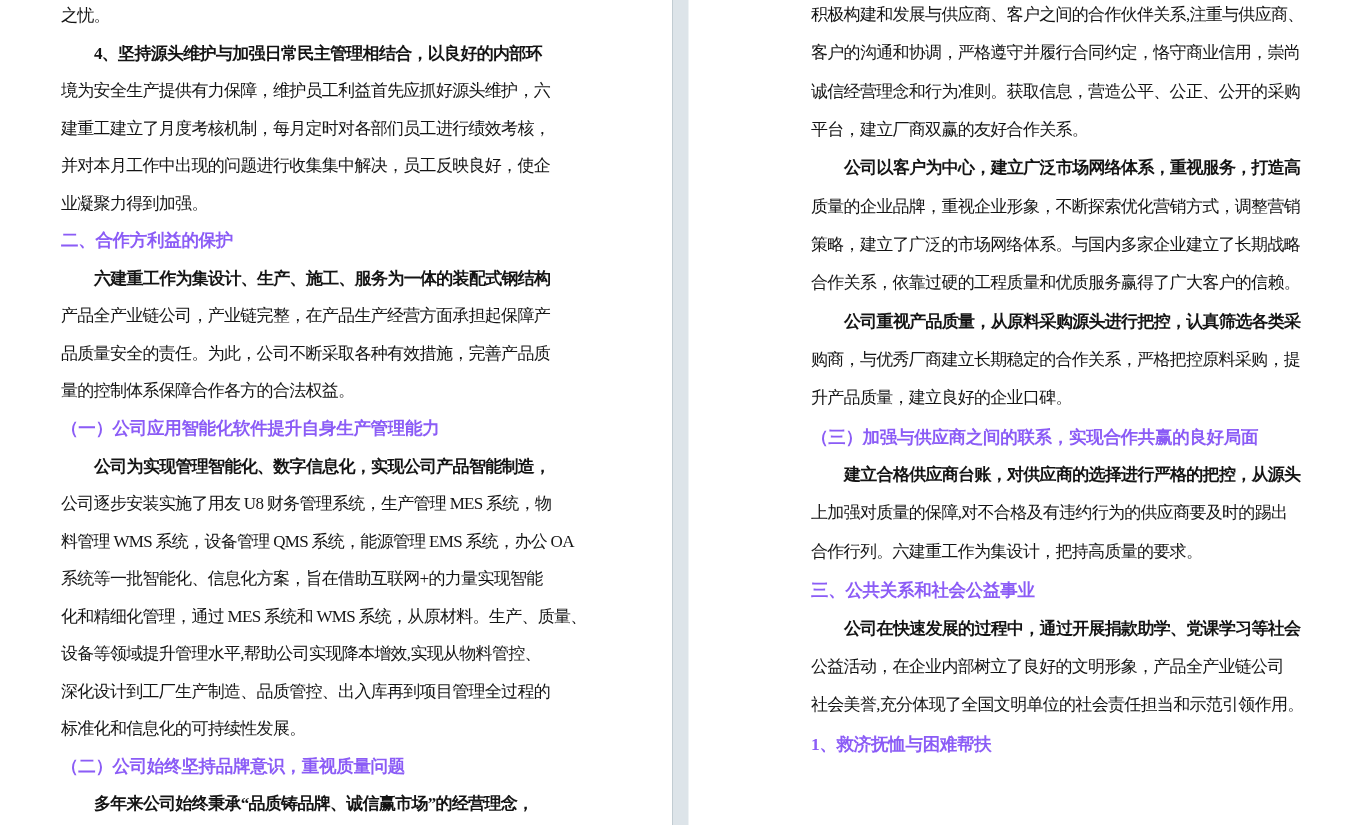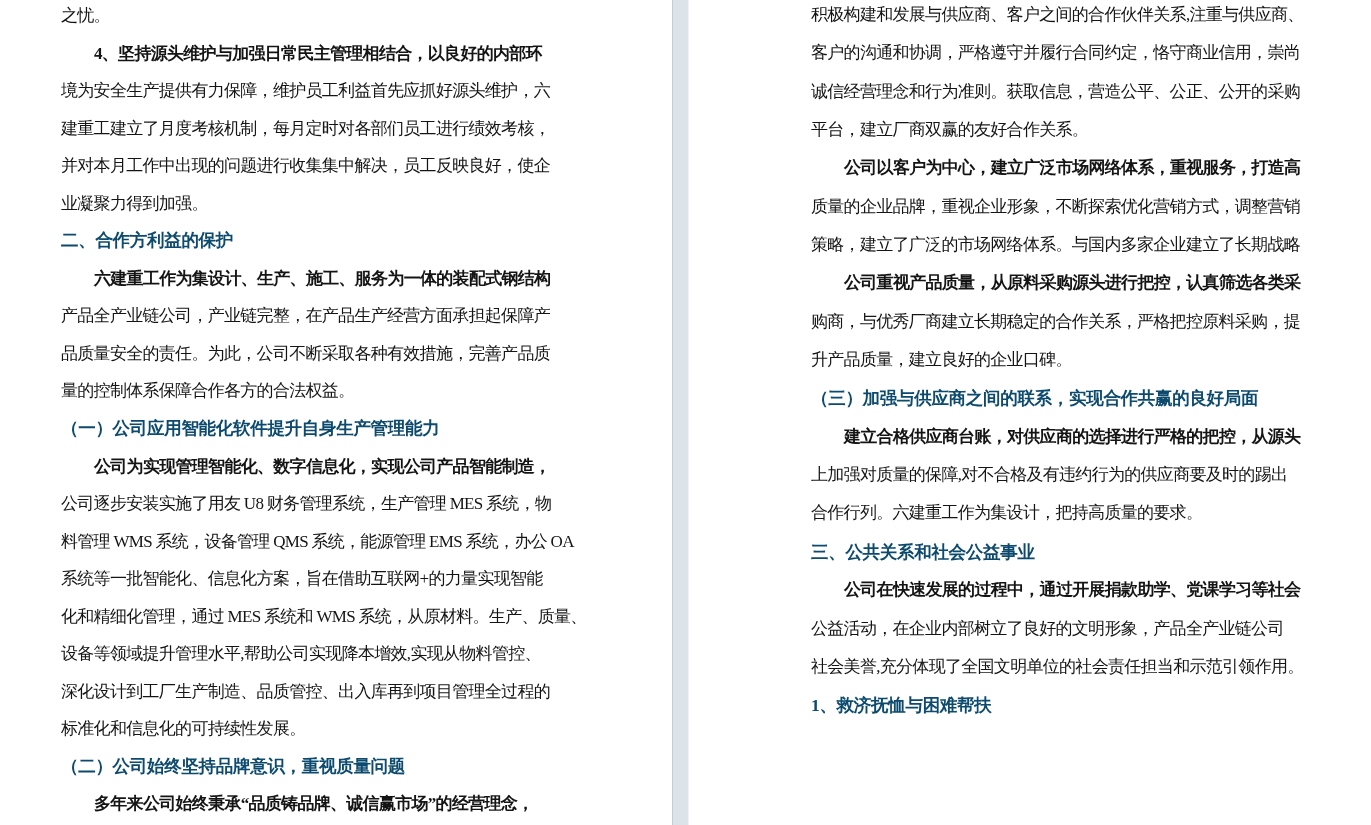--- a/index.html
+++ b/index.html
@@ -27,21 +27,21 @@
     letter-spacing:-0.7px;
     color:#141414;
   }
   #col-left .line{height:37.55px;line-height:37.55px;}
   #col-right .line{height:38.35px;line-height:38.35px;}
   .line.indent{padding-left:33px;font-weight:bold;}
   .line.heading{
     font-weight:700;
     font-size:17.5px;
     letter-spacing:-0.3px;
-    color:#0c4a6e;
+    color:#8b5cf6;
   }
 </style>
 </head>
 <body>
 
 <div class="page" id="page-left">
   <div class="textcol" id="col-left">
       <div class="line">之忧。</div>
       <div class="line indent">4、坚持源头维护与加强日常民主管理相结合，以良好的内部环</div>
       <div class="line">境为安全生产提供有力保障，维护员工利益首先应抓好源头维护，六</div>
@@ -71,20 +71,21 @@
 
 <div class="page" id="page-right">
   <div class="textcol" id="col-right">
       <div class="line">积极构建和发展与供应商、客户之间的合作伙伴关系,注重与供应商、</div>
       <div class="line">客户的沟通和协调，严格遵守并履行合同约定，恪守商业信用，崇尚</div>
       <div class="line">诚信经营理念和行为准则。获取信息，营造公平、公正、公开的采购</div>
       <div class="line">平台，建立厂商双赢的友好合作关系。</div>
       <div class="line indent">公司以客户为中心，建立广泛市场网络体系，重视服务，打造高</div>
       <div class="line">质量的企业品牌，重视企业形象，不断探索优化营销方式，调整营销</div>
       <div class="line">策略，建立了广泛的市场网络体系。与国内多家企业建立了长期战略</div>
+      <div class="line">合作关系，依靠过硬的工程质量和优质服务赢得了广大客户的信赖。</div>
       <div class="line indent">公司重视产品质量，从原料采购源头进行把控，认真筛选各类采</div>
       <div class="line">购商，与优秀厂商建立长期稳定的合作关系，严格把控原料采购，提</div>
       <div class="line">升产品质量，建立良好的企业口碑。</div>
       <div class="line heading">（三）加强与供应商之间的联系，实现合作共赢的良好局面</div>
       <div class="line indent">建立合格供应商台账，对供应商的选择进行严格的把控，从源头</div>
       <div class="line">上加强对质量的保障,对不合格及有违约行为的供应商要及时的踢出</div>
       <div class="line">合作行列。六建重工作为集设计，把持高质量的要求。</div>
       <div class="line heading">三、公共关系和社会公益事业</div>
       <div class="line indent">公司在快速发展的过程中，通过开展捐款助学、党课学习等社会</div>
       <div class="line">公益活动，在企业内部树立了良好的文明形象，产品全产业链公司</div>

